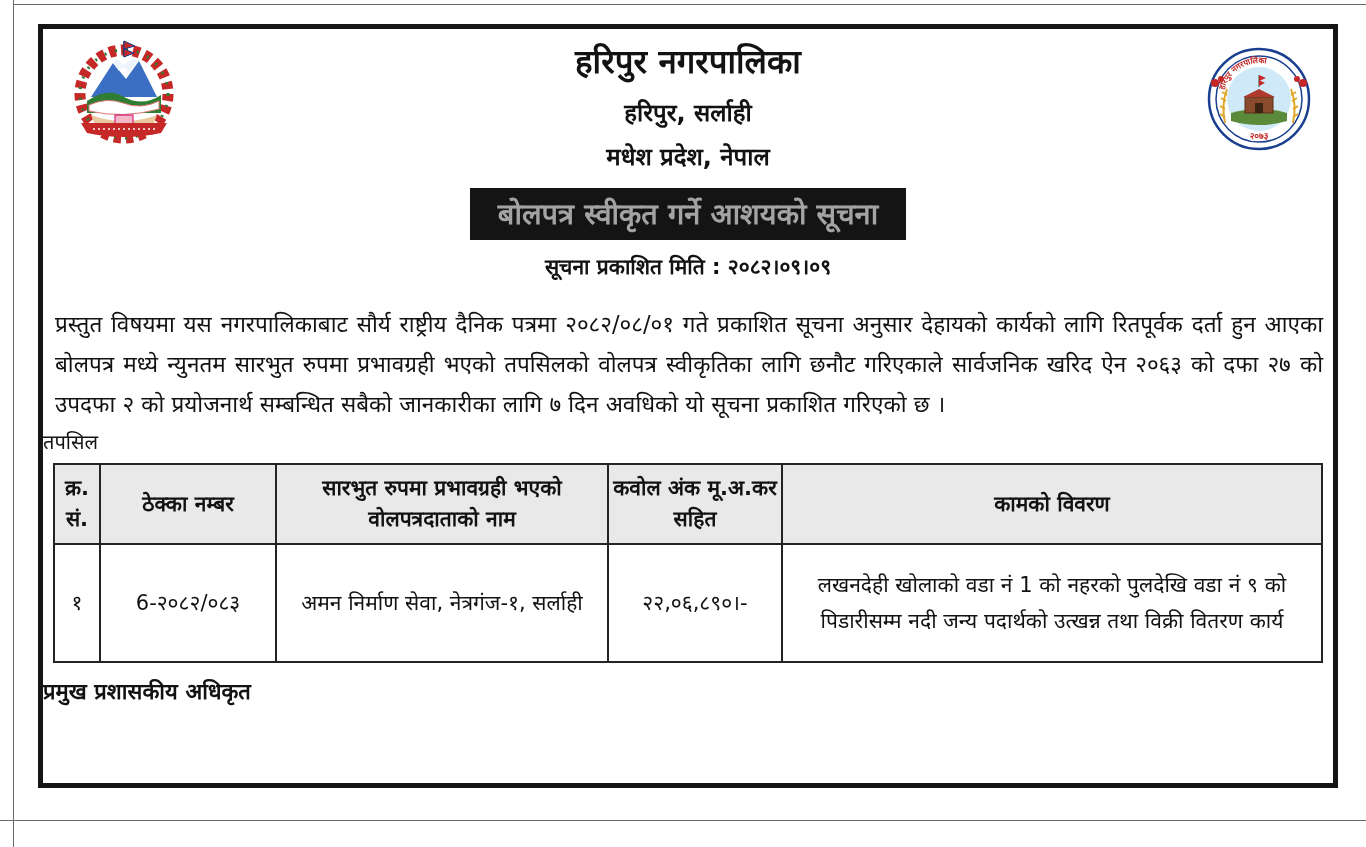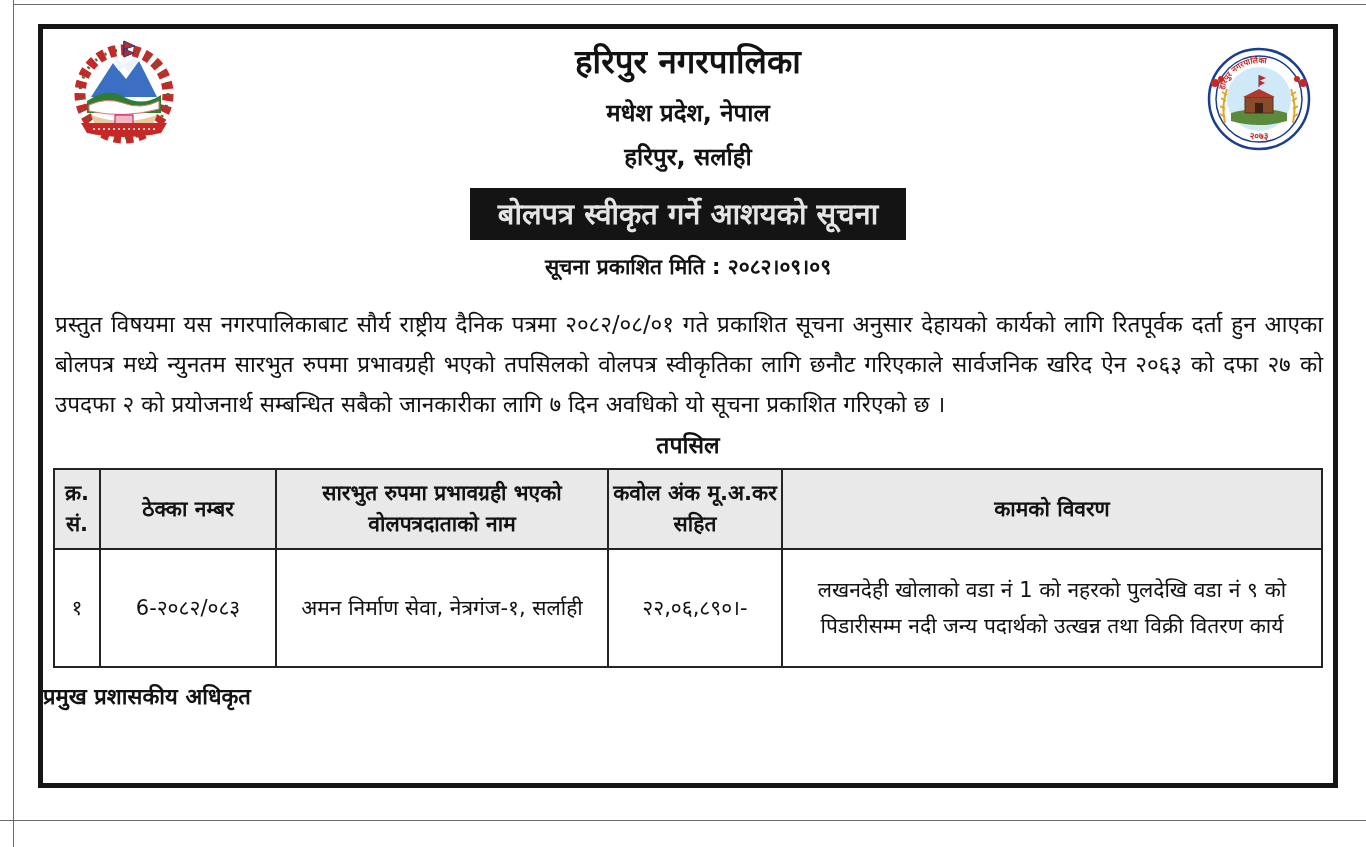--- a/index.html
+++ b/index.html
@@ -15,28 +15,28 @@
     position:absolute;left:38px;top:24px;width:1300px;height:764px;
     border:5px solid #161616;background:#fff;box-sizing:border-box;overflow:hidden;
   }
   .logo-left{position:absolute;left:20px;top:10px;width:122px;height:110px;}
   .logo-right{position:absolute;right:20px;top:16px;width:108px;height:108px;}
 
   .org-title{text-align:center;font-size:33px;font-weight:bold;margin:12px 0 0;line-height:1.3;}
   .office-title{text-align:center;font-size:33px;font-weight:bold;margin:16px 0 0;line-height:1.3;}
   .addr{text-align:center;font-size:24px;font-weight:bold;margin:14px 0 0;line-height:1.25;}
   .banner{
-    display:table;margin:16px auto 0;background:#141414;color:#e5e5e5;
+    display:table;margin:16px auto 0;background:#141414;color:#a3a3a3;
     font-size:29px;font-weight:bold;padding:8px 28px;line-height:1.25;
   }
   .pubdate{text-align:center;font-size:21px;font-weight:bold;margin:12px 0 0;}
   .body-par{
     font-size:22.5px;text-align:justify;margin:24px 10px 0 12px;line-height:1.78;
   }
-  .tapasil{text-align:center;font-size:23px;font-weight:bold;margin:4px 0 0;}
+  .tapasil{text-align:left;font-size:20px;font-weight:normal;margin:4px 0 0;}
 
   table.detail{
     border-collapse:collapse;margin:8px auto 5px;width:1268px;table-layout:fixed;
   }
   table.detail th, table.detail td{
     border:2px solid #242424;box-sizing:border-box;vertical-align:middle;
   }
   table.detail th{
     background:#e9e9e9;font-size:21px;font-weight:bold;padding:6px 4px;height:80px;line-height:1.5;
   }
@@ -108,22 +108,22 @@
       <polygon points="54,30 61,33 54,36" fill="#c62828"></polygon>
       <polygon points="54,35 60,38 54,41" fill="#c62828"></polygon>
       <text font-size="8" fill="#c62828" font-weight="bold">
         <textPath href="#arcTop" startOffset="8%">हरिपुर नगरपालिका</textPath>
       </text>
       <text x="54" y="94" text-anchor="middle" font-size="9" fill="#c62828" font-weight="bold">२०७३</text>
     </svg>
   </div>
 
   <div class="org-title">हरिपुर नगरपालिका</div>
+  <div class="addr">हरिपुर, सर्लाही</div>
   <div class="addr">मधेश प्रदेश, नेपाल</div>
-  <div class="addr">हरिपुर, सर्लाही</div>
 
   <div class="banner">बोलपत्र स्वीकृत गर्ने आशयको सूचना</div>
 
   <div class="pubdate">सूचना प्रकाशित मिति : २०८२।०९।०९</div>
 
   <div class="body-par">प्रस्तुत विषयमा यस नगरपालिकाबाट सौर्य राष्ट्रीय दैनिक पत्रमा २०८२/०८/०१ गते प्रकाशित सूचना अनुसार देहायको कार्यको लागि रितपूर्वक दर्ता हुन आएका बोलपत्र मध्ये न्युनतम सारभुत रुपमा प्रभावग्रही भएको तपसिलको वोलपत्र स्वीकृतिका लागि छनौट गरिएकाले सार्वजनिक खरिद ऐन २०६३ को दफा २७ को उपदफा २ को प्रयोजनार्थ सम्बन्धित सबैको जानकारीका लागि ७ दिन अवधिको यो सूचना प्रकाशित गरिएको छ ।</div>
 
   <div class="tapasil">तपसिल</div>
 
   <table class="detail">

